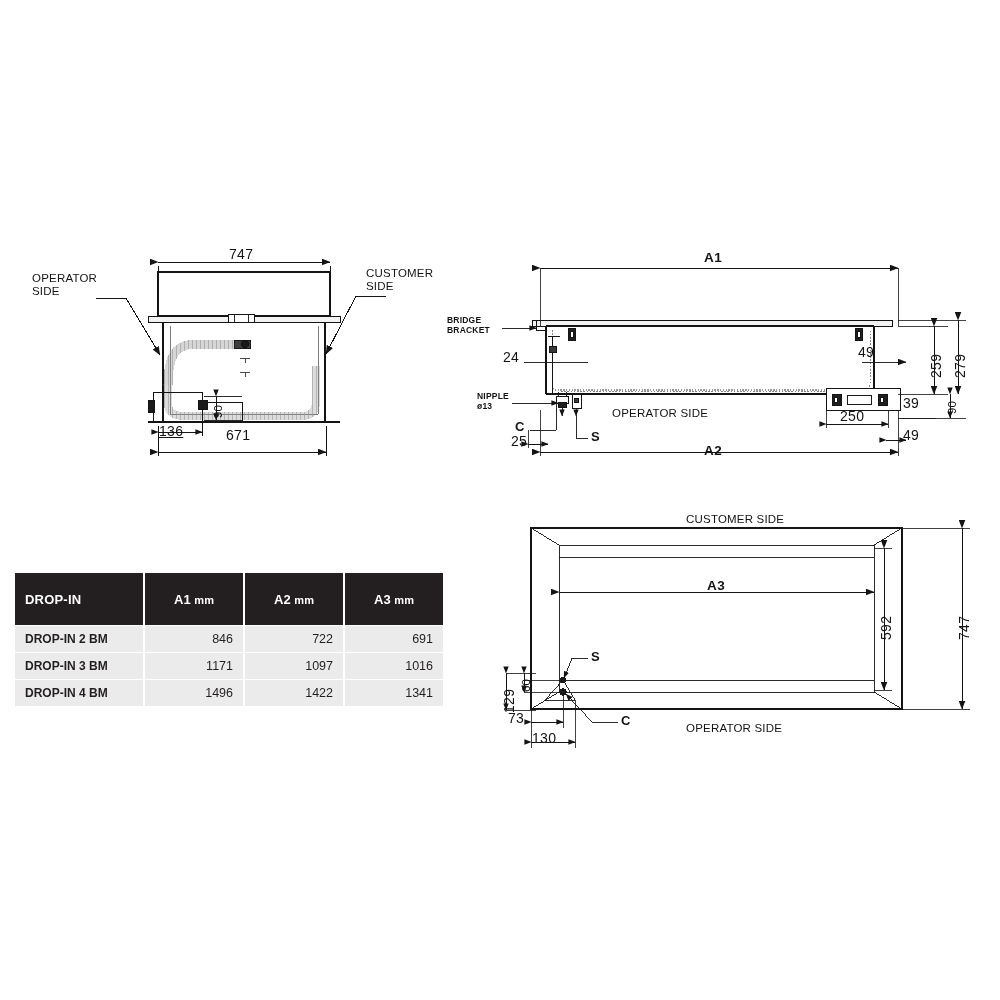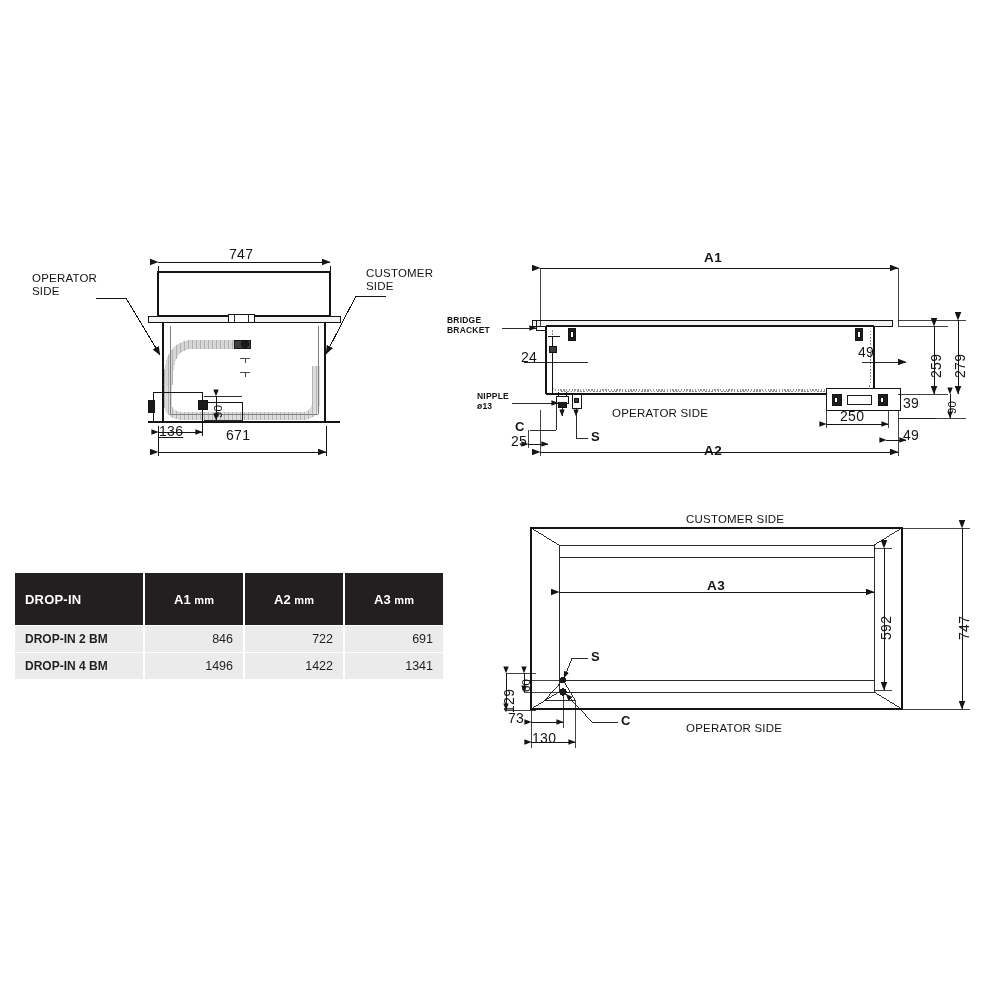--- a/index.html
+++ b/index.html
@@ -310,21 +310,21 @@
   <div class="dtext dim" style="left:159px; top:424px;text-decoration:underline;">136</div>
   <div class="dtext dim-sm rot90" style="left:212px; top:418px;">90</div>
 
   <div class="dtext dim-ab" style="left:704px; top:250px;">A1</div>
   <div class="dtext dim-ab" style="left:704px; top:443px;">A2</div>
   <div class="dtext lbl-sm" style="left:447px; top:316px;">BRIDGE
 BRACKET</div>
   <div class="dtext lbl-sm" style="left:477px; top:392px;">NIPPLE
 ø13</div>
   <div class="dtext lbl" style="left:612px; top:407px;">OPERATOR SIDE</div>
-  <div class="dtext dim" style="left:521px; top:350px;">24</div>
+  <div class="dtext dim" style="left:503px; top:350px;">24</div>
   <div class="dtext dim" style="left:511px; top:434px;">25</div>
   <div class="dtext dim" style="left:858px; top:345px;">49</div>
   <div class="dtext dim rot90" style="left:929px; top:378px;">259</div>
   <div class="dtext dim rot90" style="left:953px; top:378px;">279</div>
   <div class="dtext dim-sm rot90" style="left:946px; top:414px;">90</div>
   <div class="dtext dim" style="left:840px; top:409px;">250</div>
   <div class="dtext dim" style="left:903px; top:396px;">39</div>
   <div class="dtext dim" style="left:903px; top:428px;">49</div>
   <div class="dtext mark" style="left:591px; top:430px;">S</div>
   <div class="dtext mark" style="left:515px; top:420px;">C</div>
@@ -351,20 +351,26 @@
       </tr>
     </thead>
     <tbody>
       <tr>
         <td class="name-col">DROP-IN 2 BM</td>
         <td>846</td>
         <td>722</td>
         <td>691</td>
       </tr>
       <tr>
+        <td class="name-col">DROP-IN 3 BM</td>
+        <td>1171</td>
+        <td>1097</td>
+        <td>1016</td>
+      </tr>
+      <tr>
         <td class="name-col">DROP-IN 4 BM</td>
         <td>1496</td>
         <td>1422</td>
         <td>1341</td>
       </tr>
     </tbody>
   </table>
 
 </div>
 

